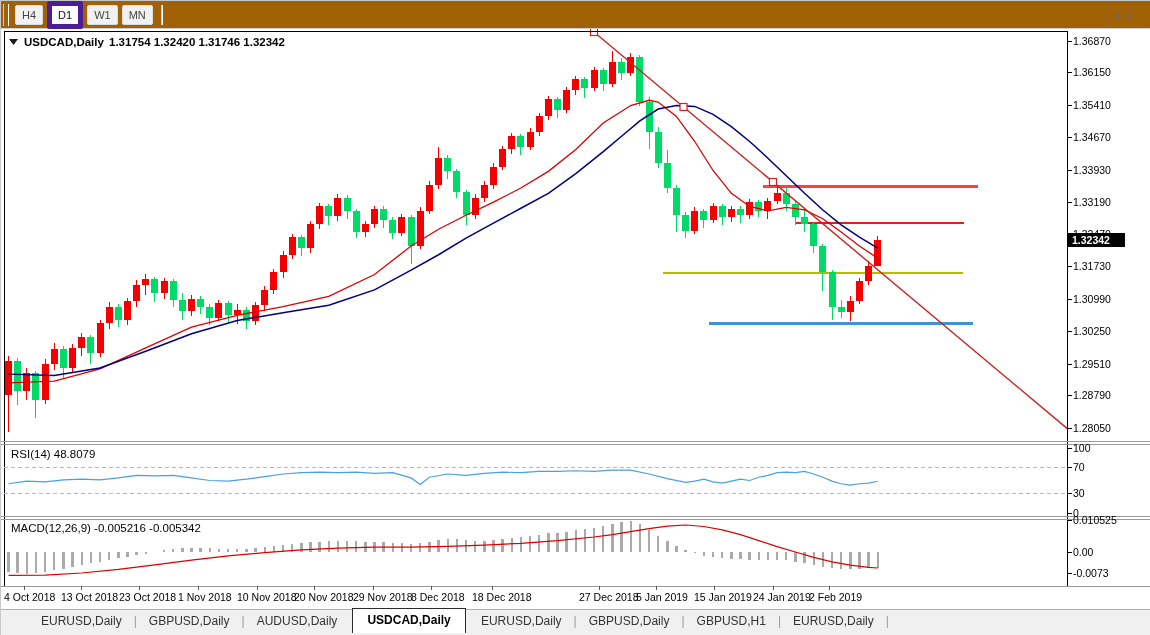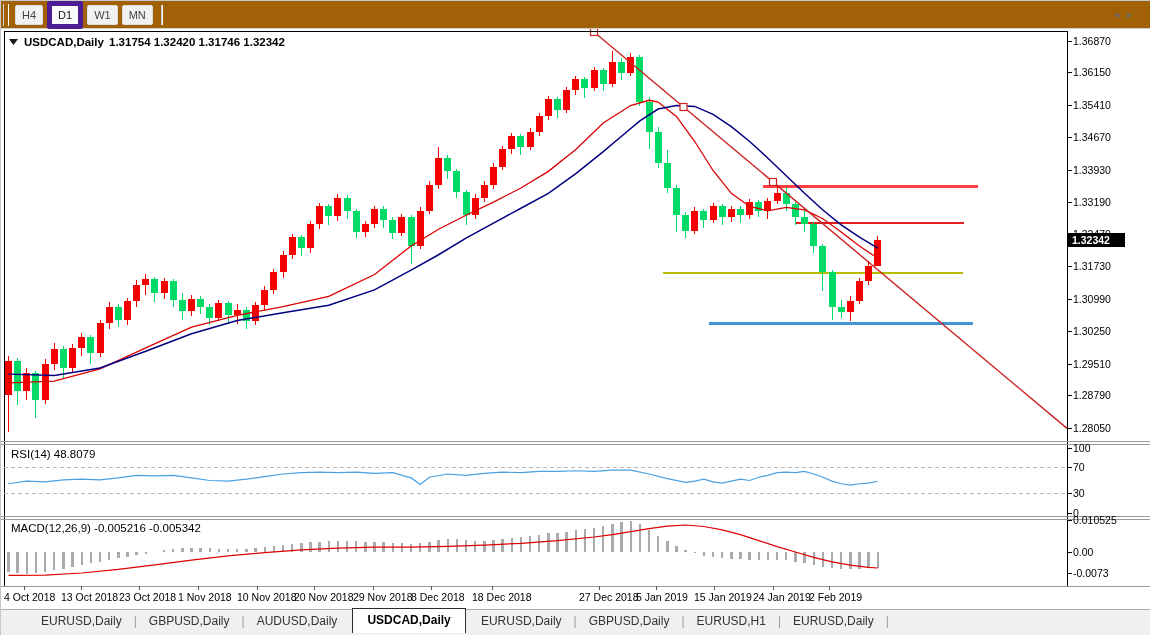--- a/index.html
+++ b/index.html
@@ -444,21 +444,21 @@
       <div class="tab">GBPUSD,Daily</div>
       <span class="tabsep">|</span>
       <div class="tab">AUDUSD,Daily</div>
       <span class="tabsep" style="visibility: hidden;">|</span>
       <div class="tab active">USDCAD,Daily</div>
       <span class="tabsep" style="visibility: hidden;">|</span>
       <div class="tab">EURUSD,Daily</div>
       <span class="tabsep">|</span>
       <div class="tab">GBPUSD,Daily</div>
       <span class="tabsep">|</span>
-      <div class="tab">EURUSD,H1</div>
+      <div class="tab">GBPUSD,H1</div>
       <span class="tabsep">|</span>
       <div class="tab">EURUSD,Daily</div>
       <span class="tabsep">|</span>
     </div>
   <div class="tab-arrows">
     <span id="arrL">◂</span><span id="arrR">▸</span>
   </div>
 
 </div>
 

